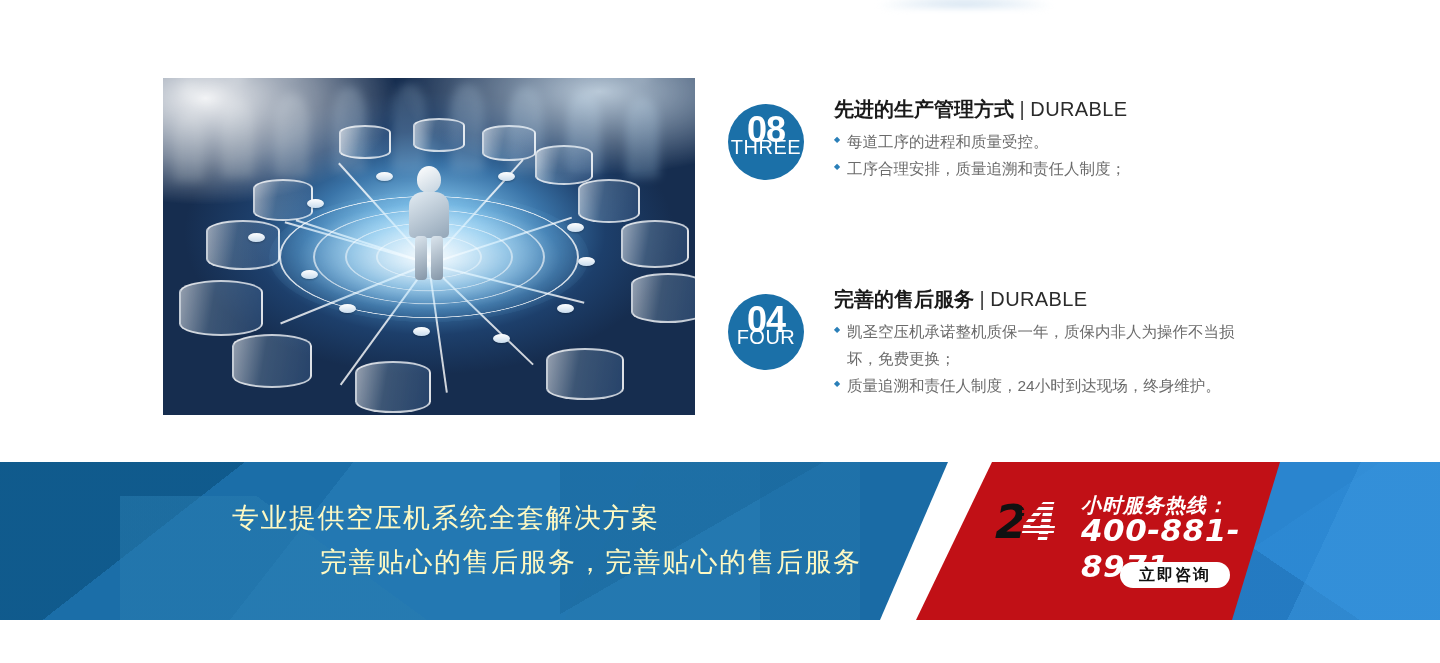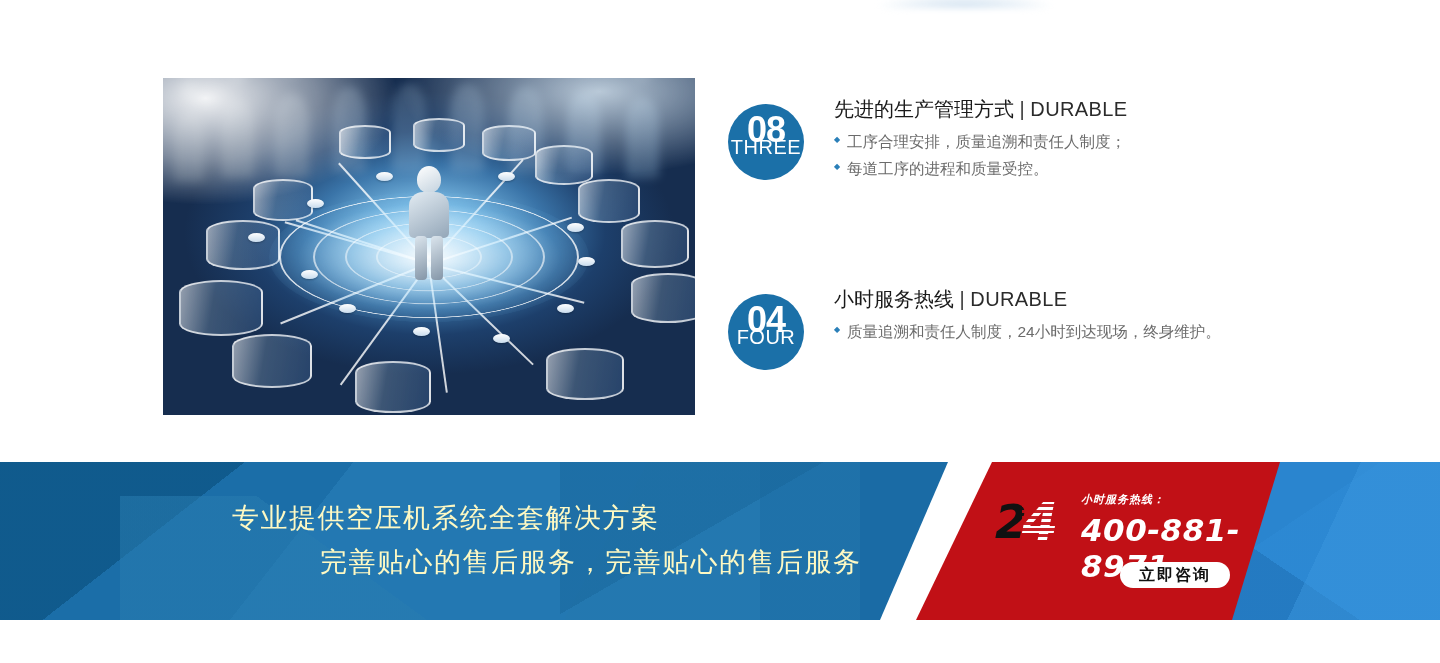--- a/index.html
+++ b/index.html
@@ -99,21 +99,21 @@
     font-size:36px; font-weight:bold; color:#ffffff; letter-spacing:-1px; line-height:1;
   }
   .badge .word{
     position:absolute; left:0; right:0; top:33px; text-align:center;
     font-size:20px; color:#ffffff; letter-spacing:.5px; line-height:1;
   }
   .ftext{ margin-left:30px; padding-top:0; }
   .ftitle{
     font-size:20px; color:#1a1a1a; margin-bottom:7px; line-height:1.3;
   }
-  .ftitle .cn{ font-weight:normal;text-align:right; }
+  .ftitle .cn{ font-weight:bold;text-align:right; }
   .ftitle .sep{ font-weight:normal; color:#3a3a3a; }
   .ftitle .en{ font-weight:normal; color:#2b2b2b; letter-spacing:.4px; }
   .fbullets{ list-style:none; }
   .fbullets li{
     font-size:15.5px; color:#6b6b6b; line-height:1.72;
     position:relative; padding-left:13px; max-width:412px;
   }
   .fbullets li::before{
     content:"\25C6"; position:absolute; left:0; top:1px;
     color:#2a7fb8; font-size:8px; line-height:2.5;
@@ -181,21 +181,21 @@
   .h24 .d4{
     position:absolute; left:27px; top:0; font-size:52px; font-weight:bold; color:#ffffff;
     font-style:italic; line-height:1; font-family:"DejaVu Sans",sans-serif;
   }
   .h24 .stripes{
     position:absolute; left:27px; top:2px; width:55px; height:52px;
     background:repeating-linear-gradient(180deg, rgba(193,16,22,.92) 0 3px, rgba(255,255,255,0) 3px 6px);
     pointer-events:none;
   }
   .h-label{
-    position:absolute; left:86px; top:2px; color:#ffffff; font-size:11px;
+    position:absolute; left:86px; top:2px; color:#ffffff; font-size:20px;
     font-weight:bold; font-style:italic; letter-spacing:1px;
   }
   .h-number{
     position:absolute; left:86px; top:22px; color:#ffffff; font-size:31px;
     font-weight:bold; font-style:italic; letter-spacing:.5px;
     font-family:"DejaVu Sans",sans-serif;
   }
   .consult-btn{
     position:absolute; left:125px; top:72px; width:110px; height:26px;
     background:#ffffff; border-radius:13px;
@@ -279,34 +279,35 @@
   <div class="features">
 
     <div class="feature">
       <div class="badge">
         <div class="num">08</div>
         <div class="word">THREE</div>
       </div>
       <div class="ftext">
         <div class="ftitle"><span class="cn">先进的生产管理方式</span><span class="sep"> | </span><span class="en">DURABLE</span></div>
         <ul class="fbullets">
+          <li>每道工序的进程和质量受控。</li>
           <li>工序合理安排，质量追溯和责任人制度；</li>
-          <li>每道工序的进程和质量受控。</li>
         </ul>
       </div>
     </div>
 
     <div class="feature">
       <div class="badge">
         <div class="num">04</div>
         <div class="word">FOUR</div>
       </div>
       <div class="ftext">
-        <div class="ftitle"><span class="cn">小时服务热线</span><span class="sep"> | </span><span class="en">DURABLE</span></div>
+        <div class="ftitle"><span class="cn">完善的售后服务</span><span class="sep"> | </span><span class="en">DURABLE</span></div>
         <ul class="fbullets">
+          <li>凯圣空压机承诺整机质保一年，质保内非人为操作不当损坏，免费更换；</li>
           <li>质量追溯和责任人制度，24小时到达现场，终身维护。</li>
         </ul>
       </div>
     </div>
 
   </div>
 </div>
 
 <div class="banner">
   <div class="facet fa1"></div>

